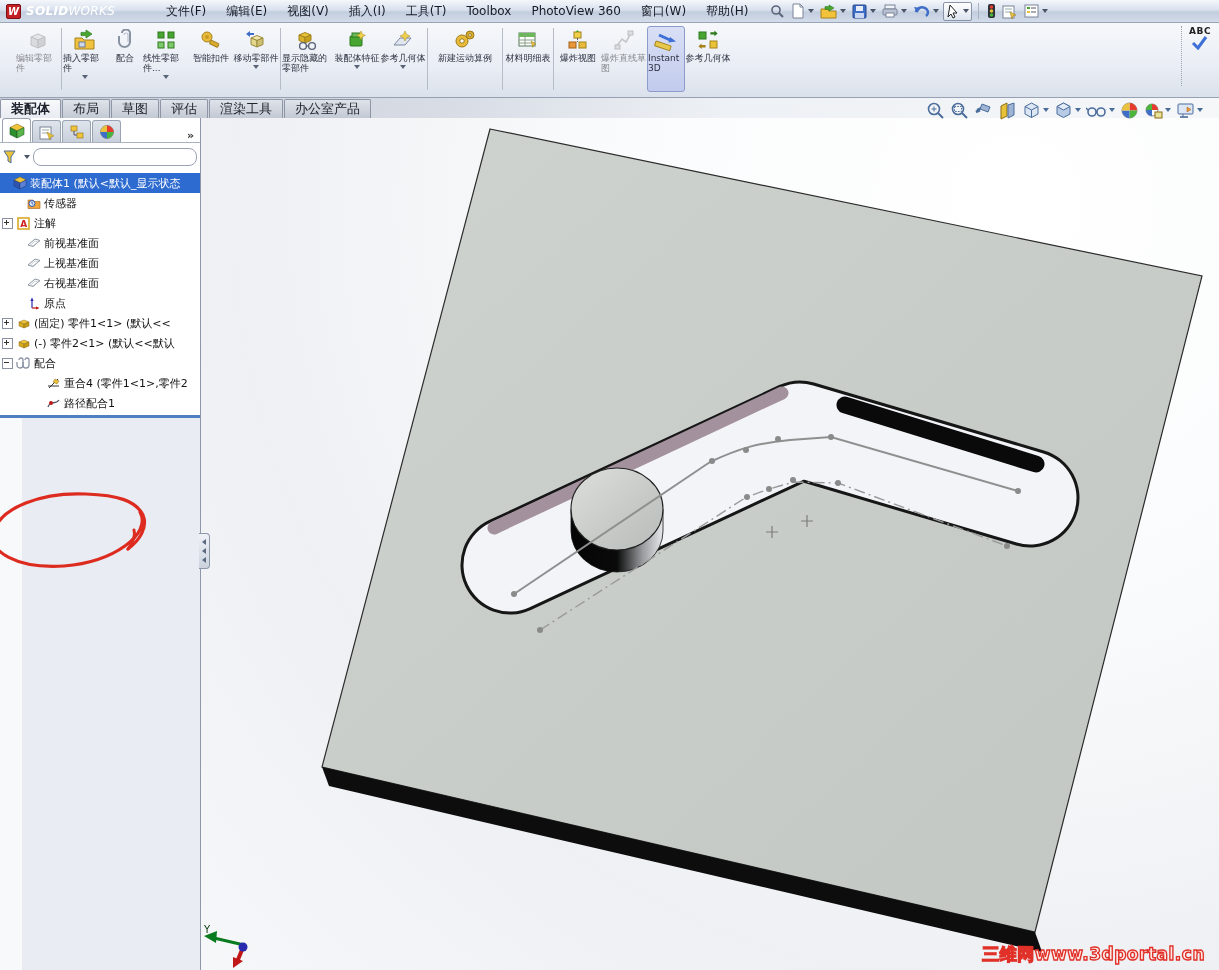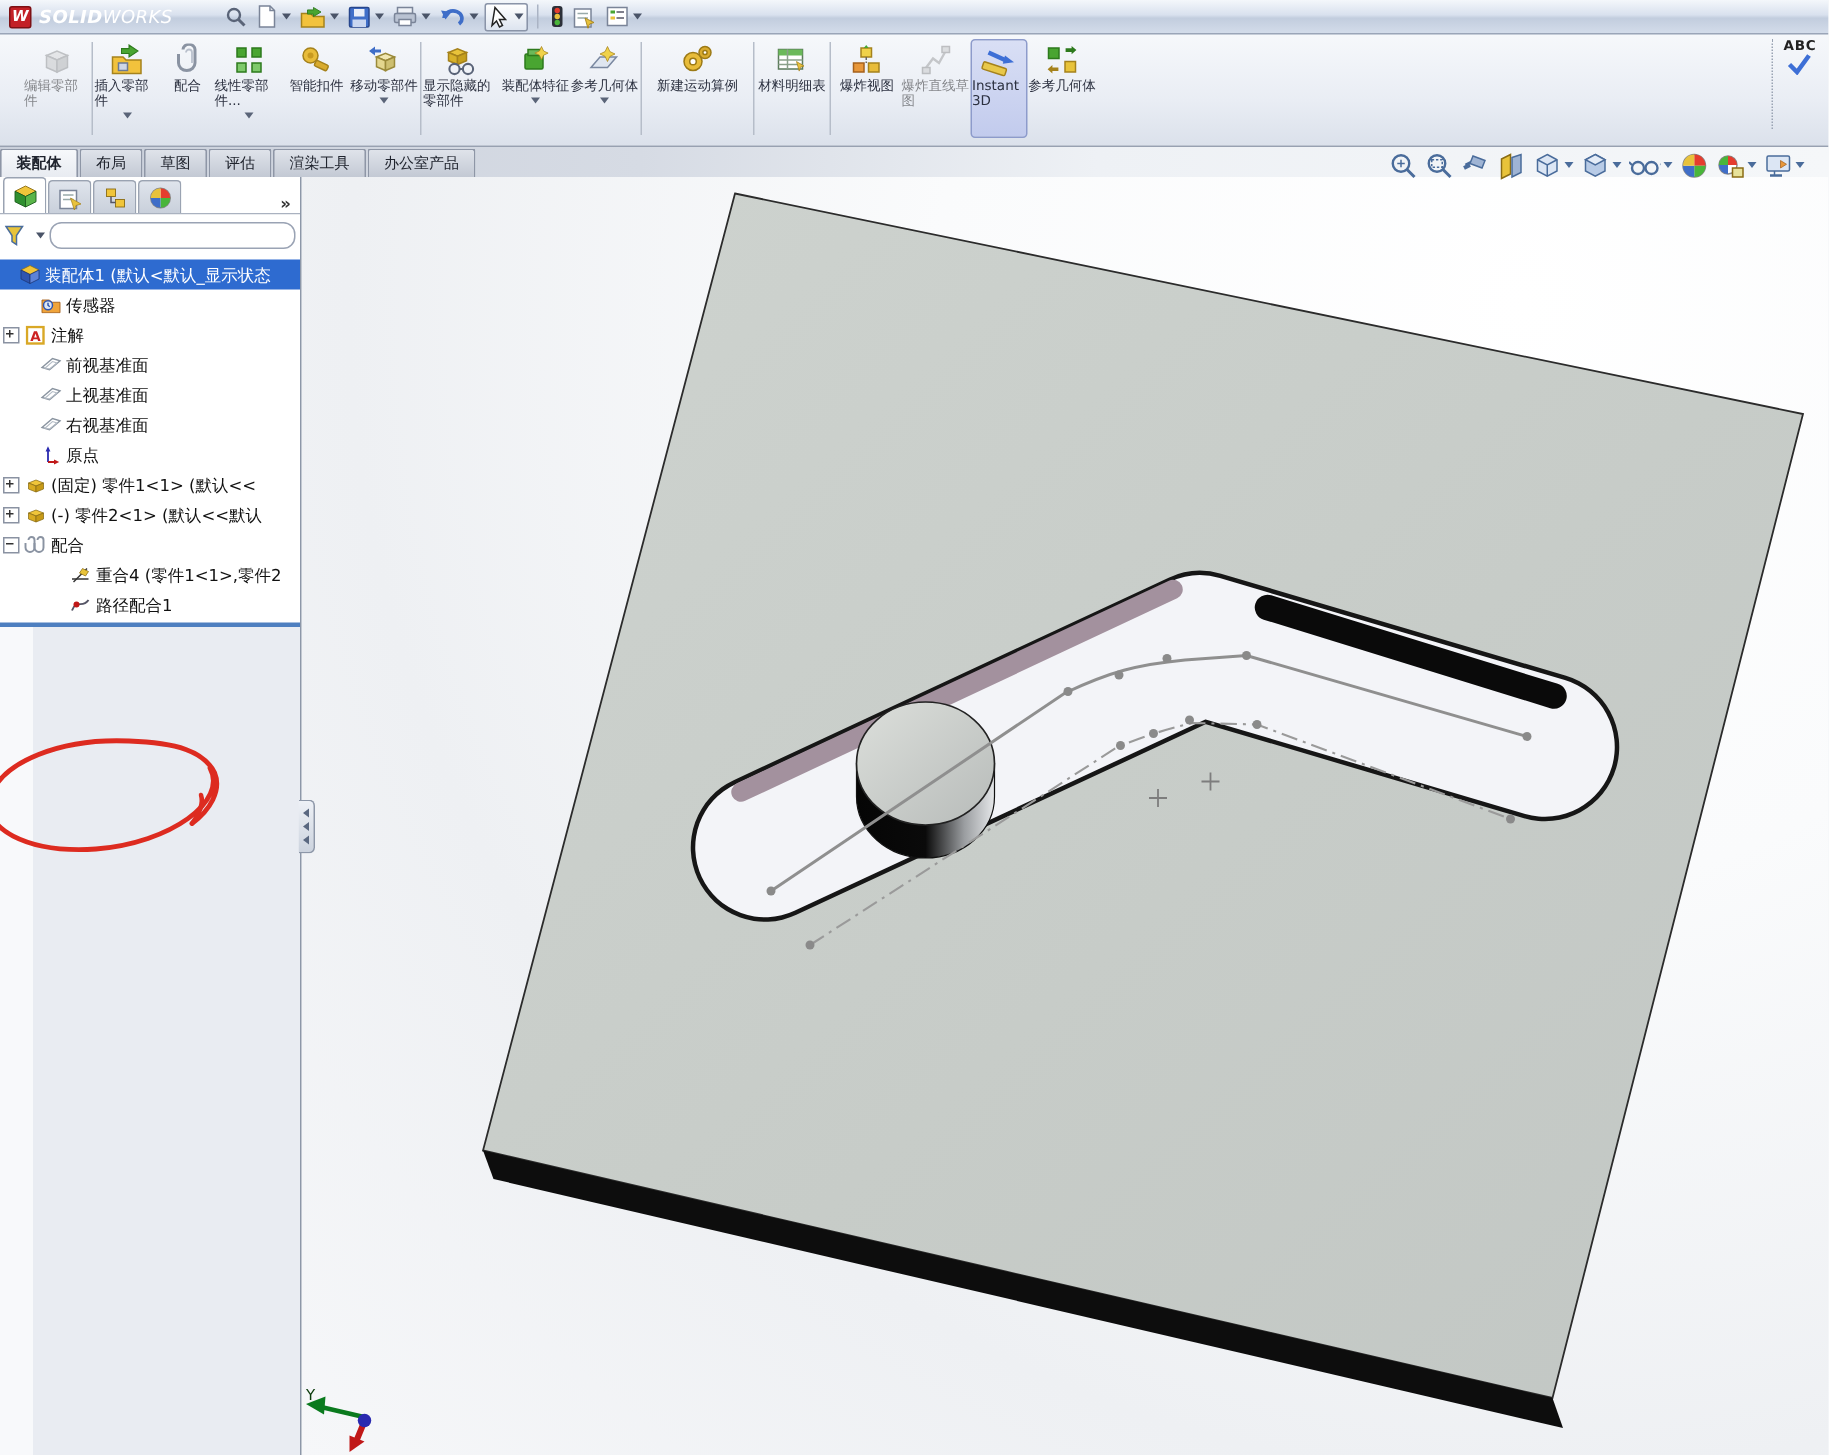--- a/index.html
+++ b/index.html
@@ -40,21 +40,21 @@
   .rbtn.active{background:linear-gradient(#d9dff5,#c2cbed);border:1px solid #8d9bcb;padding-top:1px;}
   .spellzone{position:absolute;right:8px;top:3px;display:flex;align-items:flex-start;gap:6px;}
   .dotsep{width:1px;height:60px;border-left:1px dotted #9aa3b3;}
   .spell{display:flex;flex-direction:column;align-items:center;font-size:9px;color:#222;}
   .spell .abc{font-size:9px;font-weight:bold;letter-spacing:.5px;}
 
   
   .tabrow{position:absolute;left:0;top:98px;width:1219px;height:20px;
     background:linear-gradient(90deg,#c9cfda 0%,#d6dbe4 35%,#eef1f5 60%,#f5f7f9 100%);z-index:38;}
   .tabs{position:absolute;left:0;top:0;display:flex;height:20px;}
-  .ctab{height:18px;margin-top:1px;padding:0 10px;font-size:10px;color:#20242e;
+  .ctab{height:18px;margin-top:1px;padding:0 10px;font-size:13px;color:#20242e;
     background:linear-gradient(#dfe3ea,#c3c9d4);border:1px solid #8e96a6;border-bottom:none;
     display:flex;align-items:center;border-radius:2px 2px 0 0;margin-right:1px;}
   .ctab.active{background:linear-gradient(#f7f9fb,#e8ebf1);font-weight:bold;}
   
   .headsup{position:absolute;left:925px;top:1px;display:flex;align-items:center;gap:3px;height:22px;}
   .hbtn{display:flex;align-items:center;padding:1px;}
   .hbtn .caret{border-top-color:#4a6c9b;margin-left:2px;}
 
   
   .panel{position:absolute;left:0;top:118px;width:201px;height:852px;background:#fff;
@@ -98,20 +98,31 @@
 </head>
 <body>
 
 <div id="app">
 
   <div class="menubar">
     <div class="logo-area">
       <div class="logo-w">W</div>
       <div class="logo-text"><b>SOLID</b><span>WORKS</span></div>
     </div>
+    <div class="menus">
+      <span class="menu-item">文件(F)</span>
+      <span class="menu-item">编辑(E)</span>
+      <span class="menu-item">视图(V)</span>
+      <span class="menu-item">插入(I)</span>
+      <span class="menu-item">工具(T)</span>
+      <span class="menu-item">Toolbox</span>
+      <span class="menu-item">PhotoView 360</span>
+      <span class="menu-item">窗口(W)</span>
+      <span class="menu-item">帮助(H)</span>
+    </div>
     <div class="qbar">
       <span class="qbtn">
         <svg width="15" height="15">
             <circle cx="6" cy="6" r="4" fill="none" stroke="#5a6478" stroke-width="1.6"></circle>
             <line x1="9" y1="9" x2="13" y2="13" stroke="#5a6478" stroke-width="2"></line>
           </svg>
       </span>
       <span class="qbtn">
         <svg width="14" height="16">
             <path d="M2,1 h7 l3,3 v11 h-10 z" fill="#fff" stroke="#7a8498"></path>
@@ -525,20 +536,21 @@
 
       <g>
         <line x1="244" y1="945" x2="214" y2="938" stroke="#0a7a1e" stroke-width="3"></line>
         <polygon points="204,936 217,931 216,943" fill="#0a7a1e"></polygon>
         <line x1="244" y1="945" x2="237" y2="962" stroke="#c01818" stroke-width="4"></line>
         <polygon points="233,968 233,957 243,961" fill="#c01818"></polygon>
         <circle cx="243" cy="947" r="4.5" fill="#2a2ab0"></circle>
         <text x="204" y="933" font-size="10" fill="#0a3a0a">Y</text>
       </g>
     </svg>
+    <div class="watermark">三维网www.3dportal.cn</div>
   </div>
 
   <div class="panel">
     <div class="ptabs">
       <div class="ptab active">
         <svg width="16" height="16">
             <polygon points="8,1 15,4.5 8,8 1,4.5" fill="#f0c53a" stroke="#8a6c14" stroke-width=".6"></polygon>
             <polygon points="1,4.5 8,8 8,15 1,11.5" fill="#2f8f2f" stroke="#1c5c1c" stroke-width=".6"></polygon>
             <polygon points="15,4.5 8,8 8,15 15,11.5" fill="#5ab54a" stroke="#1c5c1c" stroke-width=".6"></polygon>
           </svg>

